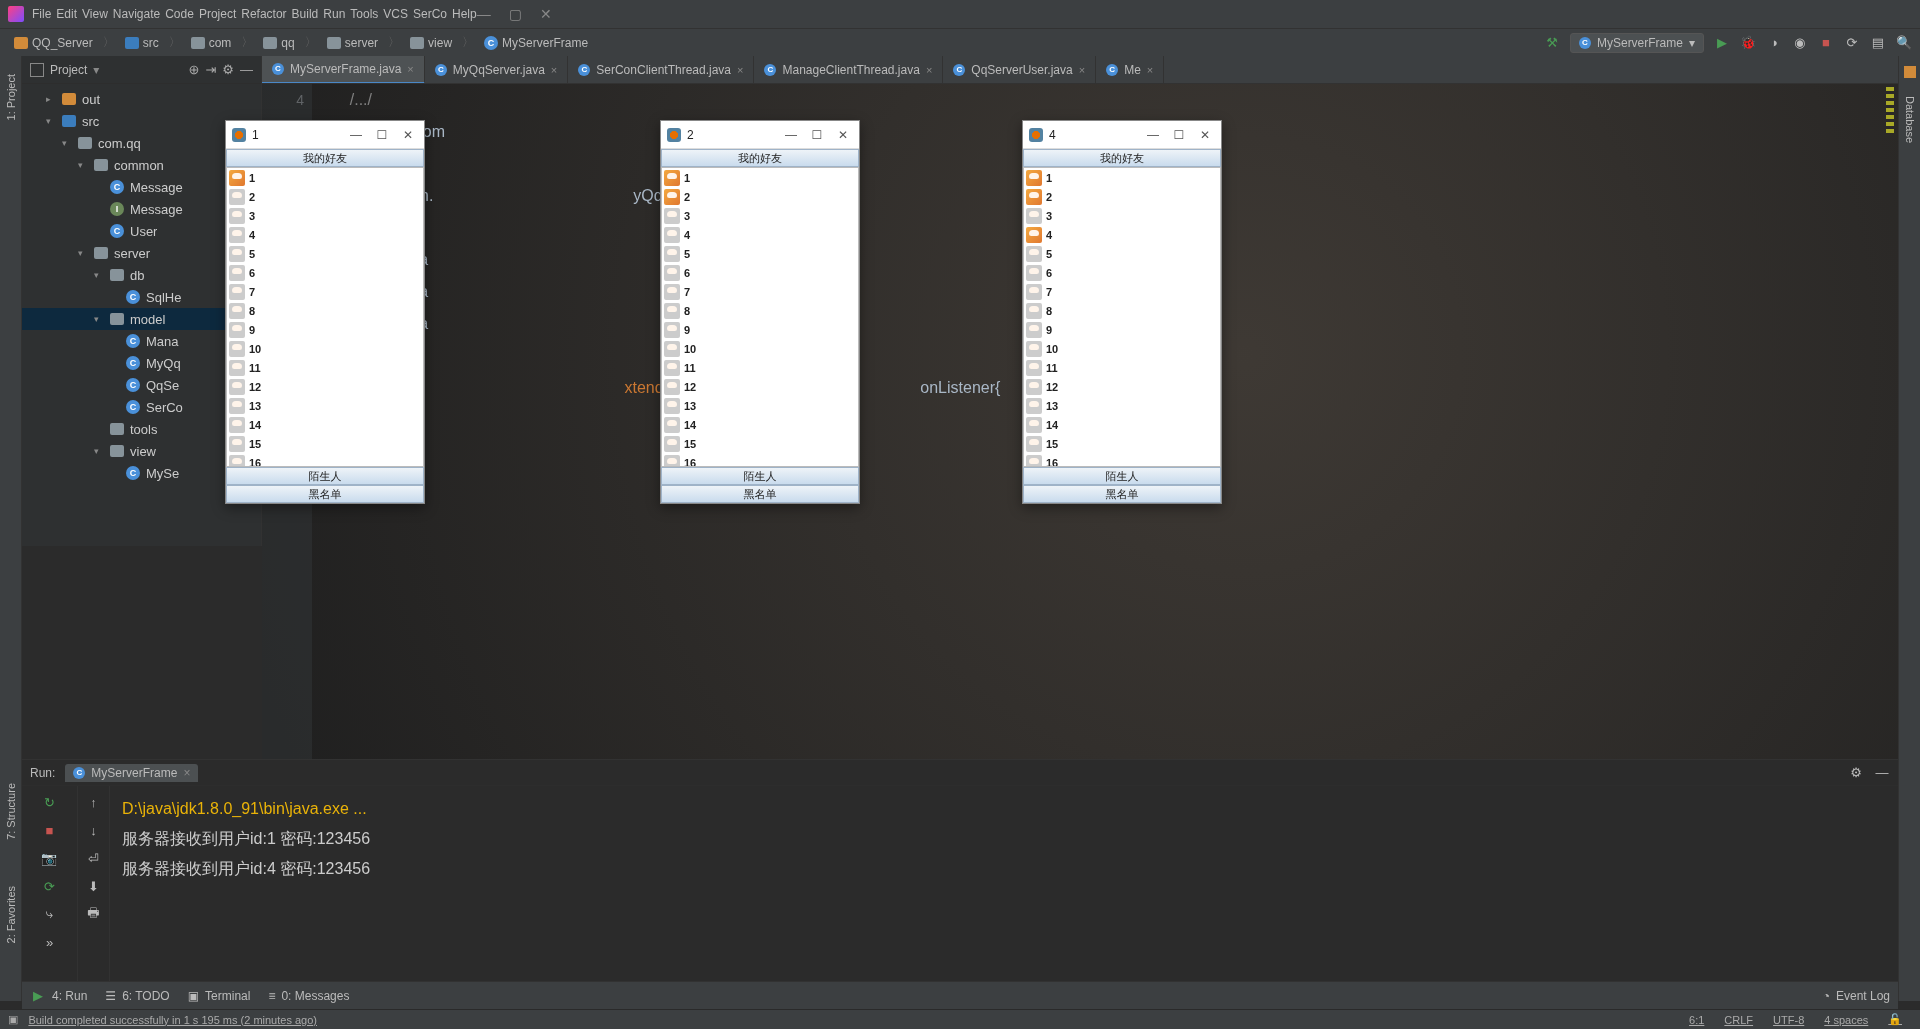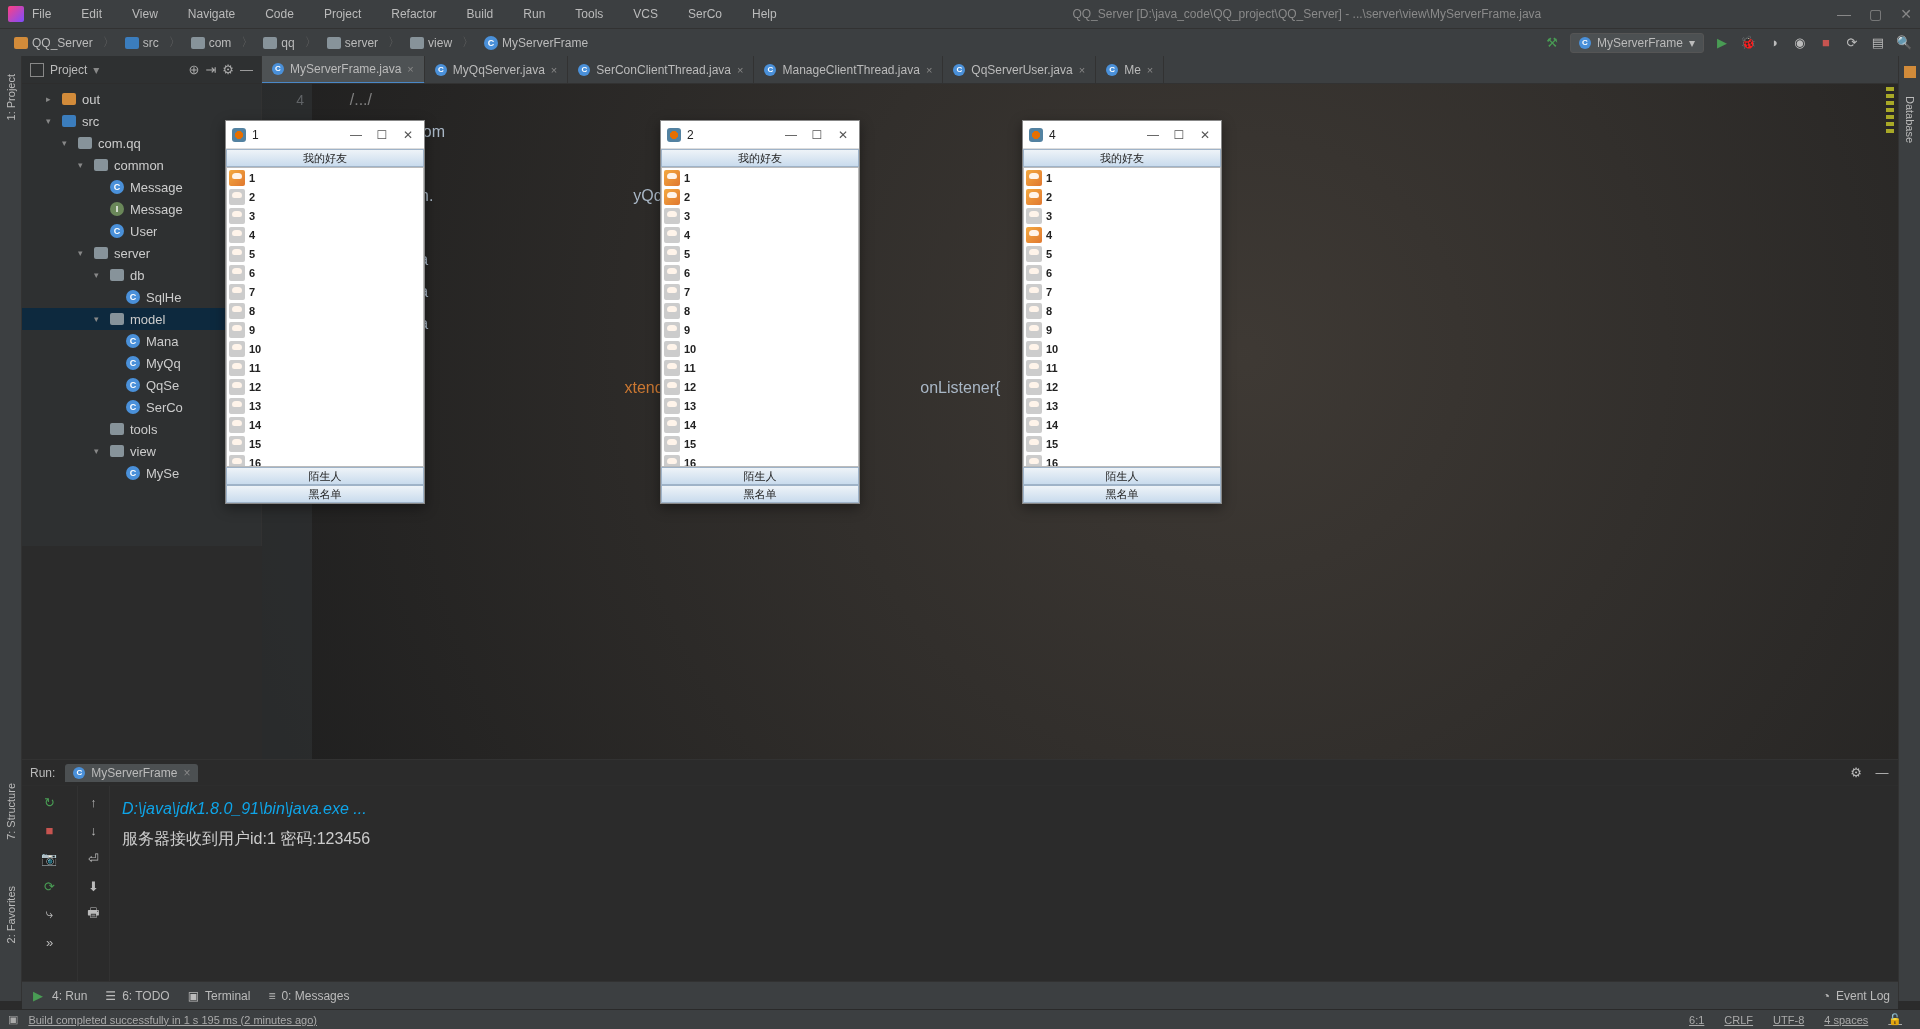--- a/index.html
+++ b/index.html
@@ -1,21 +1,21 @@
 <!DOCTYPE html>
 <html><head>
 <meta charset="utf-8">
 <style>
 * { margin: 0; padding: 0; box-sizing: border-box; font-family: "Segoe UI", sans-serif; }
 body { background: #2b2b2b; color: #bbb; overflow: hidden; width: 1920px; height: 1029px; position: relative; }
 
 
 .titlebar { height: 28px; background: #3c3f41; display: flex; align-items: center; padding: 0 8px; font-size: 12px; color: #bbb; }
 .titlebar .app-icon { width: 16px; height: 16px; background: linear-gradient(135deg,#ff4081,#7c4dff); border-radius: 2px; margin-right: 8px; }
-.titlebar .menus { display: flex; gap: 30px; }
+.titlebar .menus { display: flex; gap: 5px; }
 .titlebar .menus span { cursor: pointer; }
 .titlebar .title { flex: 1; text-align: center; color: #8a8a8a; font-size: 12px; }
 .titlebar .winbtns { display: flex; gap: 18px; color: #888; font-size: 14px; }
 
 
 .navbar { height: 28px; background: #3c3f41; border-top: 1px solid #323232; display: flex; align-items: center; padding: 0 8px; font-size: 12px; }
 .breadcrumb { display: flex; align-items: center; gap: 4px; }
 .breadcrumb .crumb { display: flex; align-items: center; gap: 4px; padding: 2px 6px; }
 .breadcrumb .sep { color: #666; }
 .folder-icon { width: 14px; height: 12px; background: #87939a; border-radius: 2px; display: inline-block; position: relative; }
@@ -67,21 +67,21 @@
 
 
 .run-panel { position: absolute; left: 22px; right: 22px; bottom: 48px; height: 222px; background: rgba(43,43,43,0.85); border-top: 1px solid #323232; }
 .run-header { height: 26px; display: flex; align-items: center; padding: 0 8px; font-size: 12px; border-bottom: 1px solid #2d2d2d; gap: 10px; }
 .run-header .tab { display: flex; align-items: center; gap: 6px; padding: 2px 8px; background: #4c5052; border-radius: 3px 3px 0 0; }
 .run-header .spacer { flex: 1; }
 .run-body { display: flex; height: calc(100% - 26px); }
 .run-side { width: 56px; display: flex; flex-direction: column; align-items: center; padding: 8px 0; gap: 12px; border-right: 1px solid #323232; }
 .run-side2 { width: 32px; display: flex; flex-direction: column; align-items: center; padding: 8px 0; gap: 12px; border-right: 1px solid #323232; }
 .run-console { flex: 1; padding: 8px 12px; font-family: Consolas, monospace; font-size: 16px; color: #ccc; line-height: 30px; }
-.run-console .cmd { color: #0ea5e9; font-style: italic; }
+.run-console .cmd { color: #eab308; }
 
 
 .bottom-tabs { position: absolute; left: 22px; right: 22px; bottom: 20px; height: 28px; background: #3c3f41; display: flex; align-items: center; padding: 0 8px; gap: 18px; font-size: 12px; border-top: 1px solid #323232; }
 .bottom-tabs .btab { display: flex; align-items: center; gap: 6px; cursor: pointer; }
 .bottom-tabs .spacer { flex: 1; }
 .statusbar { position: absolute; left: 0; right: 0; bottom: 0; height: 20px; background: #3c3f41; display: flex; align-items: center; padding: 0 8px; font-size: 11px; color: #aaa; border-top: 1px solid #2a2a2a; }
 .statusbar .spacer { flex: 1; }
 .statusbar .stat { padding: 0 10px; text-decoration: underline; }
 
 
@@ -118,21 +118,20 @@
     <span>Code</span>
     <span>Project</span>
     <span>Refactor</span>
     <span>Build</span>
     <span>Run</span>
     <span>Tools</span>
     <span>VCS</span>
     <span>SerCo</span>
     <span>Help</span>
   </div>
-  <div class="title">QQ_Server [D:\java_code\QQ_project\QQ_Server] - ...\server\view\MyServerFrame.java</div>
   <div class="winbtns">
     <span>—</span>
     <span>▢</span>
     <span>✕</span>
   </div>
 </div>
 
 <div class="navbar">
   <div class="breadcrumb">
     <span class="crumb">
@@ -388,20 +387,21 @@
     <div class="run-side2">
       <span class="tool-icon">↑</span>
       <span class="tool-icon">↓</span>
       <span class="tool-icon">⏎</span>
       <span class="tool-icon">⬇</span>
       <span class="tool-icon">🖶</span>
     </div>
     <div class="run-console" id="console">
         <div class="cmd">D:\java\jdk1.8.0_91\bin\java.exe ...</div>
         <div>服务器接收到用户id:1    密码:123456</div>
+        <div>服务器接收到用户id:4    密码:123456</div>
       </div>
   </div>
 </div>
 
 <div class="bottom-tabs">
   <span class="btab">
       <span class="tool-icon green">▶</span>
       <span>4: Run</span>
     </span>
   <span class="btab">

